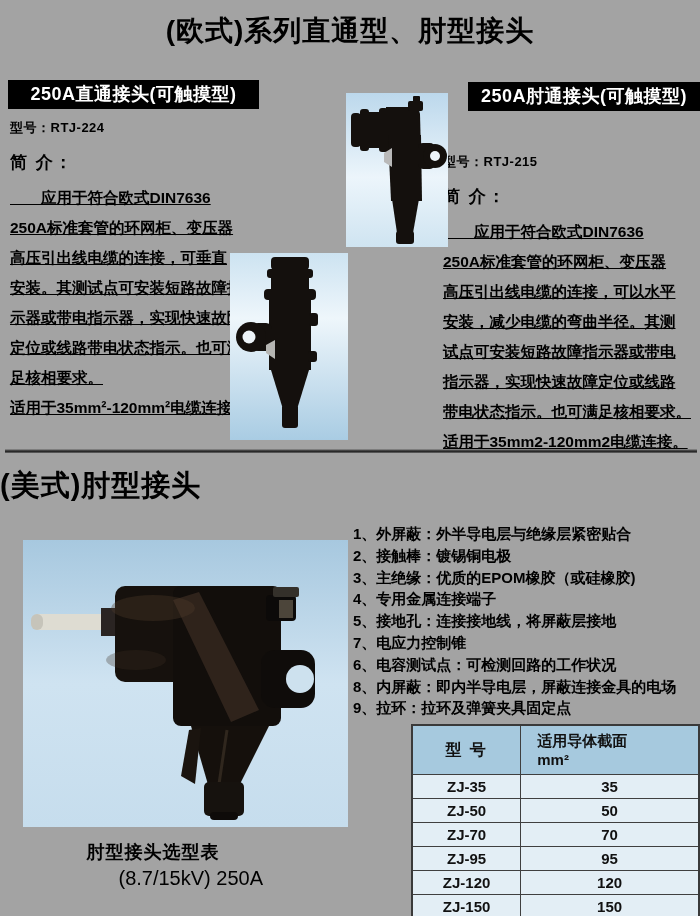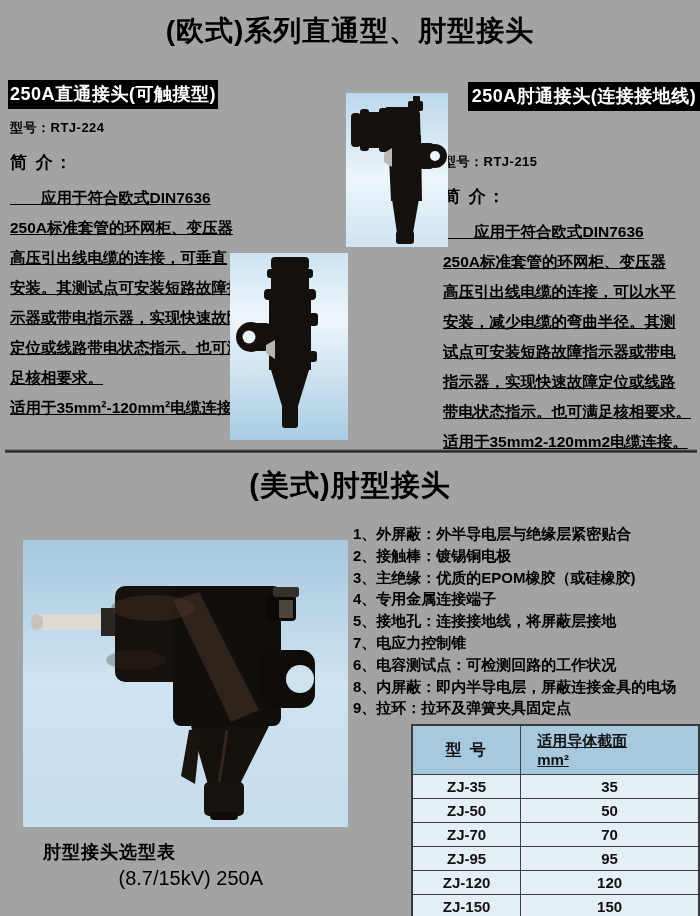--- a/index.html
+++ b/index.html
@@ -1,26 +1,26 @@
 <!DOCTYPE html>
 <html><head>
 <meta charset="utf-8">
 <style>
   html,body { margin:0; padding:0; background:#ffffff; }
   body { font-family:"Liberation Sans","DejaVu Sans",sans-serif; color:#000; }
   #page { position:relative; width:700px; height:916px; background:#a3a3a3; overflow:hidden; }
 
   .title-main { position:absolute; top:12px; left:0; width:700px; text-align:center;
                 font-size:28px; font-weight:bold; letter-spacing:1px; }
-  .title-section2 { position:absolute; top:466px; left:0; width:700px; text-align:center;
+  .title-section2 { position:absolute; top:466px; left:0; width:700px; text-align:left;
                     font-size:29px; font-weight:bold; letter-spacing:1px; }
 
   .bar { position:absolute; height:29px; background:#000; color:#fff; font-weight:bold;
          font-size:18px; line-height:29px; text-align:center; letter-spacing:0.5px; }
-  .bar-left  { left:8px;   top:80px; width:210px; }
+  .bar-left  { left:8px;   top:80px; width:251px; }
   .bar-right { left:468px; top:82px; width:232px; }
 
   .intro-col { position:absolute; font-weight:bold; white-space:nowrap; }
   .col-left  { left:10px;  top:113px; width:230px; font-size:15.5px; }
   .col-right { left:443px; top:115px; width:239px; font-size:15.5px;margin-top:32px; }
   .model-line { font-size:13px; height:36px; line-height:30px; letter-spacing:0.5px; }
   .intro-line { font-size:17px; height:34px; line-height:28px; letter-spacing:2px; }
   .pline { height:30px; line-height:30px;text-decoration:underline; }
 
   .divider { position:absolute; left:5px; top:449px; width:692px; height:4px;
@@ -39,24 +39,24 @@
            white-space:nowrap; }
   .parts .item { height:21.8px; line-height:21.8px; }
 
   table.sel-table { position:absolute; left:411px; top:724px; border-collapse:collapse;
                     font-weight:bold; color:#111; border:2px solid #3a3a3a; }
   .sel-table th, .sel-table td { border:1px solid #3f3f3f; }
   .sel-table th { background:#a6c9de; height:46px; }
   .sel-table th.c1 { width:111px; font-size:16px; text-align:center; letter-spacing:2px; }
   .sel-table th.c2 { width:169px; font-size:15px; text-align:left; padding-left:16px;
                      font-weight:bold; }
-  .sel-table th.c2 .l { line-height:19px;text-decoration:underline; }
+  .sel-table th.c2 .l { line-height:19px; }
   .sel-table td { background:#e3eef5; height:21px; font-size:15px; text-align:center; }
 
-  .cap1 { position:absolute; left:43px; top:840px; width:220px; 
+  .cap1 { position:absolute; left:43px; top:840px; width:220px; text-align:center;
           font-size:18px; font-weight:bold; letter-spacing:1px; }
   .cap2 { position:absolute; left:43px; top:867px; width:220px; text-align:right;
           font-size:20px; font-weight:normal; }
 </style>
 </head>
 <body>
 
 <div id="page">
 
   <div class="title-main">(欧式)系列直通型、肘型接头</div>
@@ -68,21 +68,21 @@
     <div class="pline">　　应用于符合欧式DIN7636</div>
     <div class="pline">250A标准套管的环网柜、变压器</div>
     <div class="pline">高压引出线电缆的连接，可垂直</div>
     <div class="pline">安装。其测试点可安装短路故障指</div>
     <div class="pline">示器或带电指示器，实现快速故障</div>
     <div class="pline">定位或线路带电状态指示。也可满</div>
     <div class="pline">足核相要求。</div>
     <div class="pline">适用于35mm²-120mm²电缆连接。</div>
   </div>
 
-  <div class="bar bar-right">250A肘通接头(连接接地线)</div>
+  <div class="bar bar-right">250A肘通接头(可触摸型)</div>
   <div class="intro-col col-right">
     <div class="model-line">型号：RTJ-215</div>
     <div class="intro-line">简 介：</div>
     <div class="pline">　　应用于符合欧式DIN7636</div>
     <div class="pline">250A标准套管的环网柜、变压器</div>
     <div class="pline">高压引出线电缆的连接，可以水平</div>
     <div class="pline">安装，减少电缆的弯曲半径。其测</div>
     <div class="pline">试点可安装短路故障指示器或带电</div>
     <div class="pline">指示器，实现快速故障定位或线路</div>
     <div class="pline">带电状态指示。也可满足核相要求。</div>

